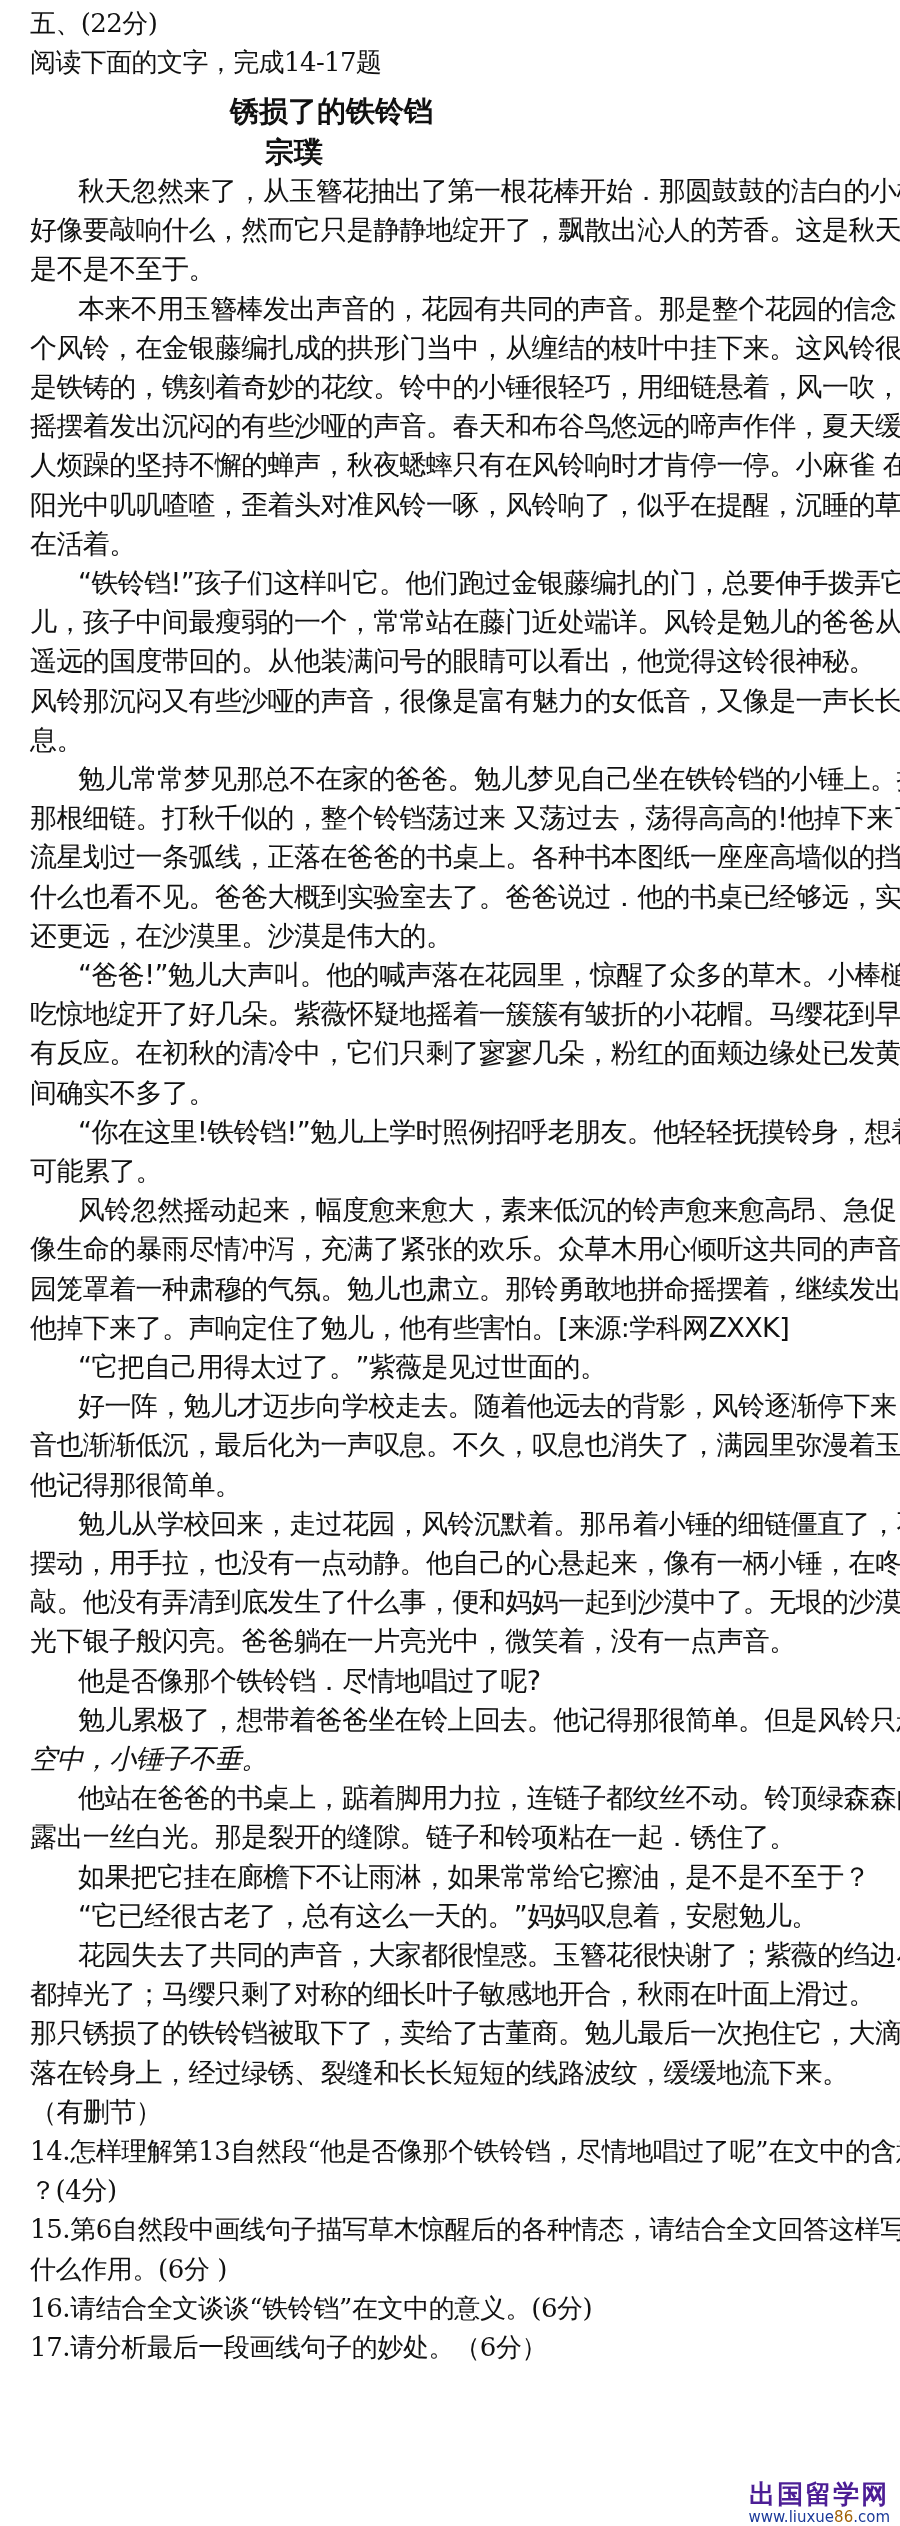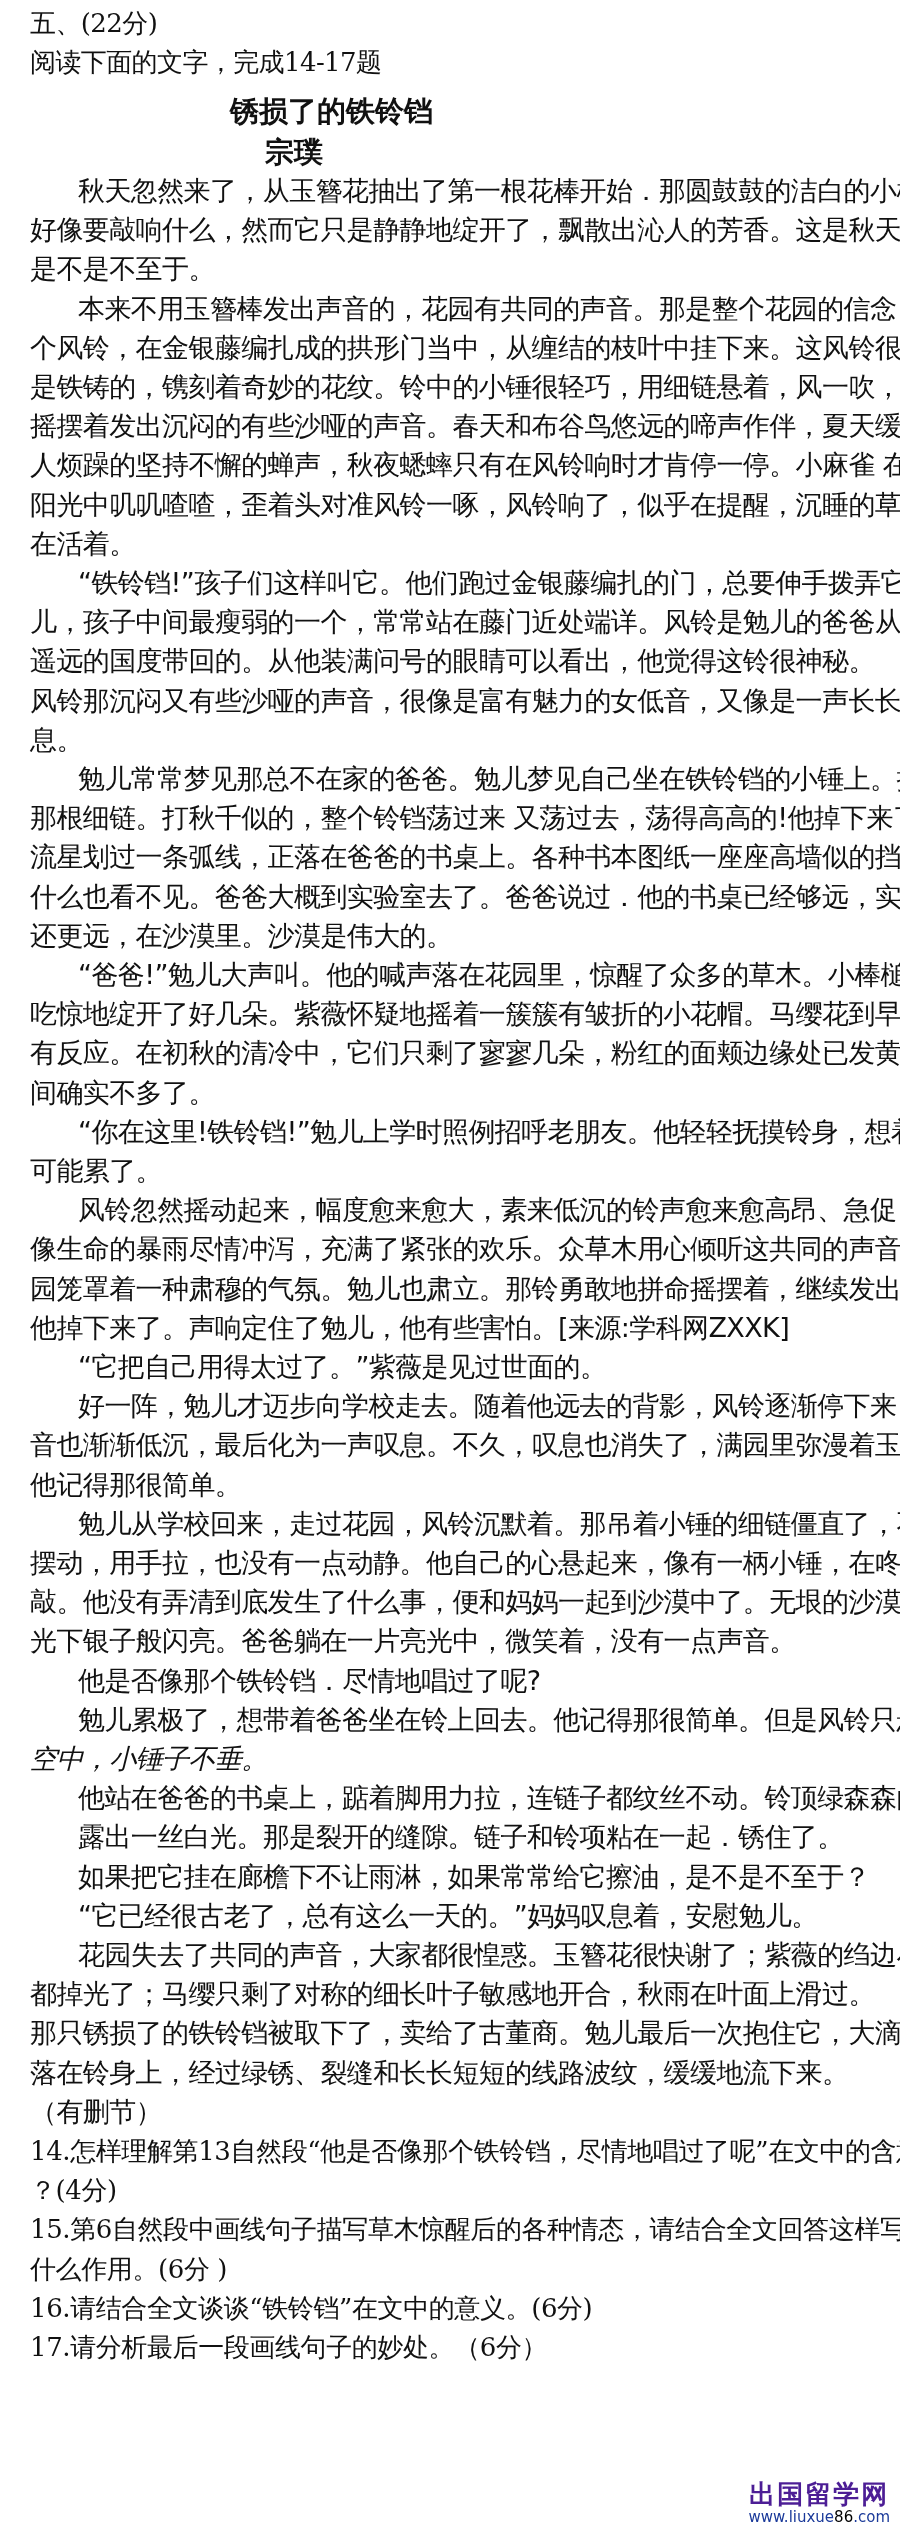--- a/index.html
+++ b/index.html
@@ -8,21 +8,21 @@
   .sans { font-family: "DejaVu Sans", "Liberation Sans", sans-serif; }
   .line { position:absolute; left:30px; white-space:nowrap; font-size:27px; line-height:34px; letter-spacing:-0.6px;text-align:center; }
   .hdr { font-size:26px; }
   .title { position:absolute; left:230px; top:92px; font-size:29px; font-weight:bold; }
   .author { position:absolute; left:265px; top:133px; font-size:29px; font-weight:bold; }
   .indent { left:78px; }
   .q { font-size:26px; letter-spacing:-0.4px; }
   .wm { position:absolute; right:10px; top:2480px; text-align:center; }
   .wm-cn { font-family:"DejaVu Sans", sans-serif; font-size:26px; color:#4c1d95; letter-spacing:2px; line-height:28px;font-weight:bold; }
   .wm-url { font-family:"DejaVu Sans", sans-serif; font-size:15px; color:#1b3a9a; line-height:18px; }
-  .wm-url .red { color:#000000; }
+  .wm-url .red { color:#a16207; }
 </style>
 </head>
 <body>
 
 <div class="line serif hdr" style="top:6px;">五、(22分)</div>
 <div class="line serif hdr" style="top:45px;">阅读下面的文字，完成14-17题</div>
 <div class="title sans">锈损了的铁铃铛</div>
 <div class="author sans">宗璞</div>
 
 <div id="body-lines">
@@ -61,21 +61,21 @@
     <div class="line sans" style="top: 1428.4px;">音也渐渐低沉，最后化为一声叹息。不久，叹息也消失了，满园里弥漫着玉簪花</div>
     <div class="line sans" style="top: 1467.6px;">他记得那很简单。</div>
     <div class="line sans indent" style="top: 1506.8px;">勉儿从学校回来，走过花园，风铃沉默着。那吊着小锤的细链僵直了，不再</div>
     <div class="line sans" style="top: 1546px;">摆动，用手拉，也没有一点动静。他自己的心悬起来，像有一柄小锤，在咚咚地</div>
     <div class="line sans" style="top: 1585.2px;">敲。他没有弄清到底发生了什么事，便和妈妈一起到沙漠中了。无垠的沙漠，月</div>
     <div class="line sans" style="top: 1624.4px;">光下银子般闪亮。爸爸躺在一片亮光中，微笑着，没有一点声音。</div>
     <div class="line sans indent" style="top: 1663.6px;">他是否像那个铁铃铛．尽情地唱过了呢?</div>
     <div class="line sans indent" style="top: 1702.8px;">勉儿累极了，想带着爸爸坐在铃上回去。他记得那很简单。但是风铃只悬在</div>
     <div class="line sans" style="top: 1742px; font-style: italic;">空中，小锤子不垂。</div>
     <div class="line sans indent" style="top: 1781.2px;">他站在爸爸的书桌上，踮着脚用力拉，连链子都纹丝不动。铃顶绿森森的，</div>
-    <div class="line sans" style="top: 1820.4px; margin-left: 48px;">露出一丝白光。那是裂开的缝隙。链子和铃项粘在一起．锈住了。</div>
+    <div class="line sans" style="top: 1820.4px;">露出一丝白光。那是裂开的缝隙。链子和铃项粘在一起．锈住了。</div>
     <div class="line sans indent" style="top: 1859.6px;">如果把它挂在廊檐下不让雨淋，如果常常给它擦油，是不是不至于？</div>
     <div class="line sans indent" style="top: 1898.8px;">“它已经很古老了，总有这么一天的。”妈妈叹息着，安慰勉儿。</div>
     <div class="line sans indent" style="top: 1938px;">花园失去了共同的声音，大家都很惶惑。玉簪花很快谢了；紫薇的绉边小帽</div>
     <div class="line sans" style="top: 1977.2px;">都掉光了；马缨只剩了对称的细长叶子敏感地开合，秋雨在叶面上滑过。</div>
     <div class="line sans" style="top: 2016.4px;">那只锈损了的铁铃铛被取下了，卖给了古董商。勉儿最后一次抱住它，大滴眼泪</div>
     <div class="line sans" style="top: 2055.6px;">落在铃身上，经过绿锈、裂缝和长长短短的线路波纹，缓缓地流下来。</div>
     <div class="line sans" style="top: 2094.8px;">（有删节）</div>
   </div>
 <div id="question-lines">
     <div class="line serif q" style="top: 2134px;">14.怎样理解第13自然段“他是否像那个铁铃铛，尽情地唱过了呢”在文中的含意</div>

